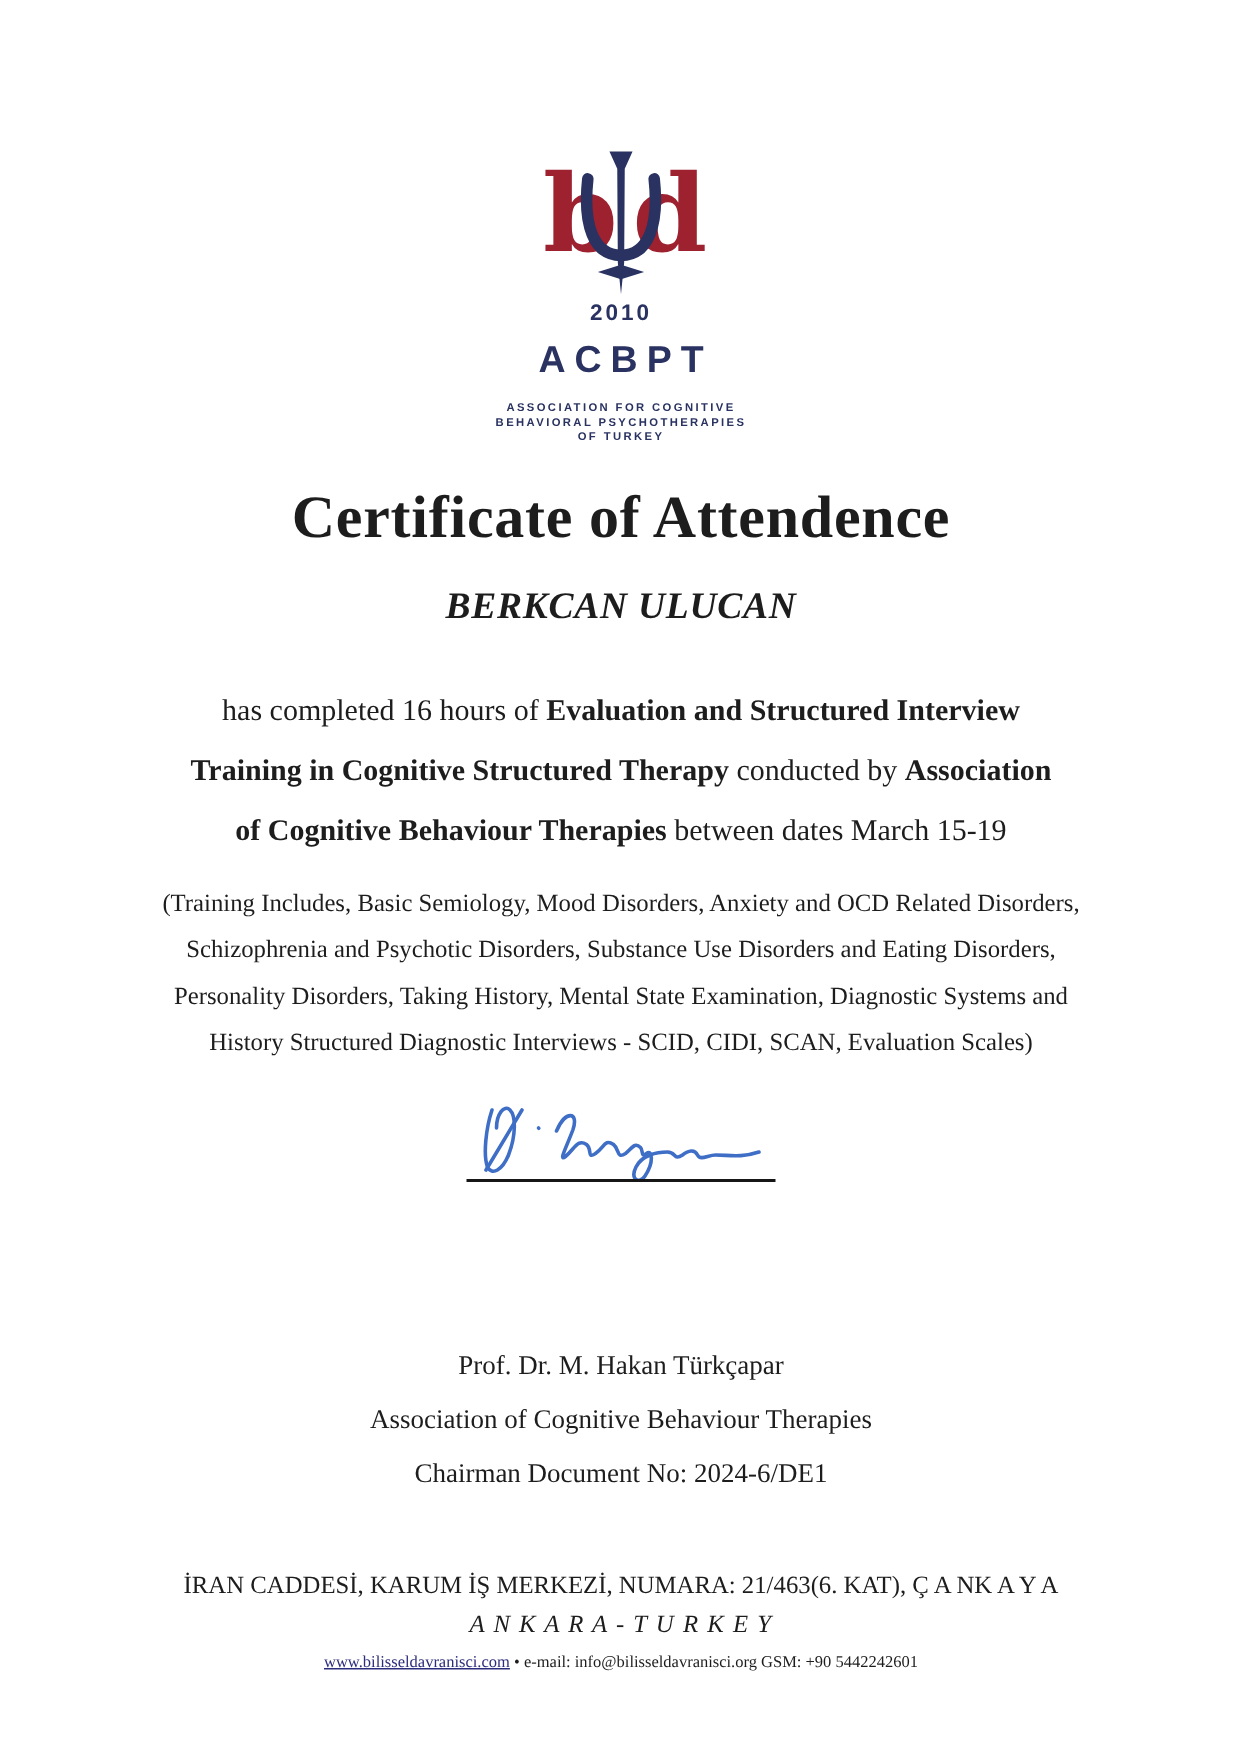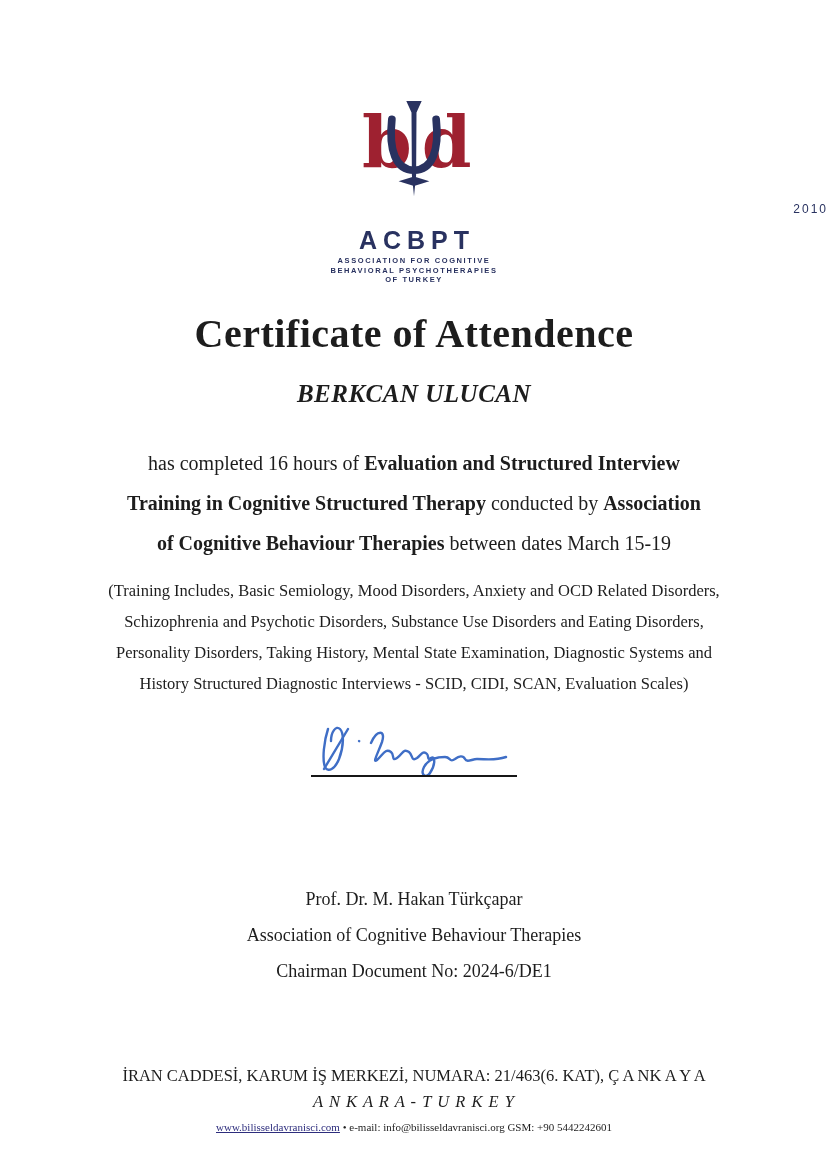--- a/index.html
+++ b/index.html
@@ -18,32 +18,32 @@
     overflow:hidden;
     text-align:center;
     font-family:"Liberation Serif",serif;
     color:var(--ink);
   }
   
   .logo-mark{width:118px;height:102px;margin:100px auto 0;}
   .logo-mark svg{width:100%;height:100%;display:block;}
   .logo-year{
     font-family:"Liberation Sans",sans-serif;
-    font-size:12px;font-weight:400;color:var(--navy);
-    letter-spacing:2px;line-height:12px;margin-top:1px;text-align:right;
+    font-size:15px;font-weight:700;color:var(--navy);
+    letter-spacing:2px;line-height:12px;margin-top:1px;
   }
   .logo-acronym{
     font-family:"Liberation Sans",sans-serif;
     font-size:25px;font-weight:700;color:var(--navy);
     letter-spacing:6px;line-height:27px;margin-top:12px;text-indent:6px;
   }
   .logo-sub{
     font-family:"Liberation Sans",sans-serif;
     font-size:7.5px;font-weight:600;color:var(--navy);
-    letter-spacing:1.6px;margin-top:2px;
+    letter-spacing:1.6px;margin-top:13px;
   }
   .logo-sub .line{line-height:9.5px;}
   
   .cert-title{
     margin-top:26px;
     font-size:40px;font-weight:700;line-height:46px;
     letter-spacing:.5px;
   }
   .recipient{
     margin-top:22px;
@@ -65,21 +65,21 @@
   .signature-block{
     margin:20px auto 0;width:206px;
     border-bottom:2px solid #161616;
     padding-bottom:0;
   }
   .signature-block svg{display:block;width:202px;height:56px;margin:0 auto;}
   
   .signatory{margin-top:104px;font-size:18px;}
   .signatory .line{line-height:36px;}
   
-  .footer{margin-top:74px;}
+  .footer{margin-top:44px;}
   .footer-address1{font-size:16.5px;line-height:26px;}
   .footer-address2{font-size:16.5px;line-height:26px;letter-spacing:1px;font-style:italic;}
   .footer-contact{font-size:11px;line-height:24px;}
   .footer-contact a{
     color:var(--link);text-decoration:underline;cursor:pointer;
   }
 </style>
 </head>
 <body>
 

